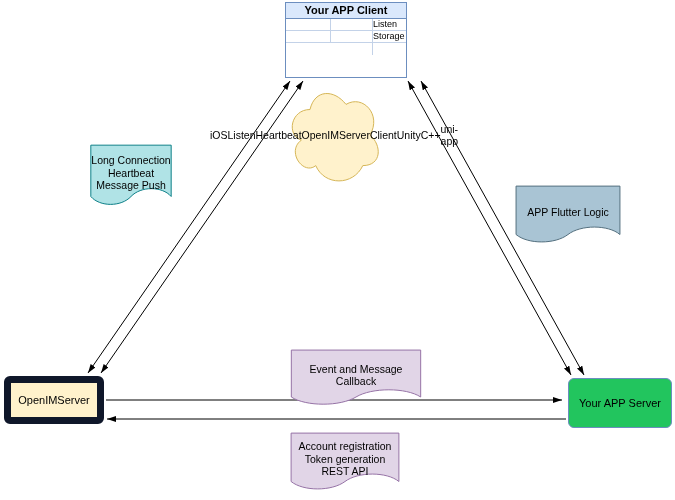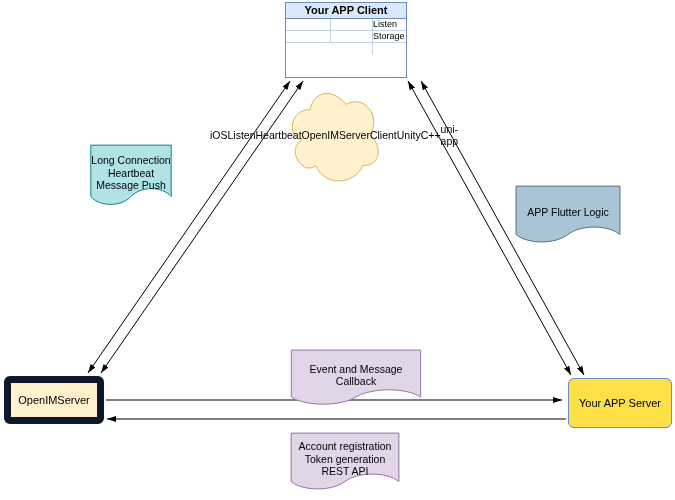--- a/index.html
+++ b/index.html
@@ -44,21 +44,21 @@
   .fill-teal   { fill:#b0e3e6; stroke:#0e8088; }
   .fill-gray   { fill:#a9c4d4; stroke:#54707f; }
   .fill-purple { fill:#e1d5e7; stroke:#9673a6; }
 
   
   .node { position:absolute; border-radius:6px; display:flex; align-items:center;
           justify-content:center; font-size:11px; color:#000; text-align:center; }
   .node-openim { left:4px; top:376px; width:100px; height:48px;
                  background:#fff2cc; border:7px solid #0f172a; }
   .node-appsrv { left:568px; top:378px; width:104px; height:50px;
-                 background:#fde047; border:1px solid #6c8ebf; }
+                 background:#22c55e; border:1px solid #6c8ebf; }
 </style>
 </head>
 <body>
 
 <div class="canvas">
 
   <svg class="connectors" viewBox="0 0 675 500" xmlns="http://www.w3.org/2000/svg">
     <defs>
       <marker id="arr" markerUnits="userSpaceOnUse" markerWidth="12" markerHeight="12" refX="9" refY="3" orient="auto-start-reverse">
         <path d="M0,0 L9,3 L0,6 Z" fill="#000"></path>

